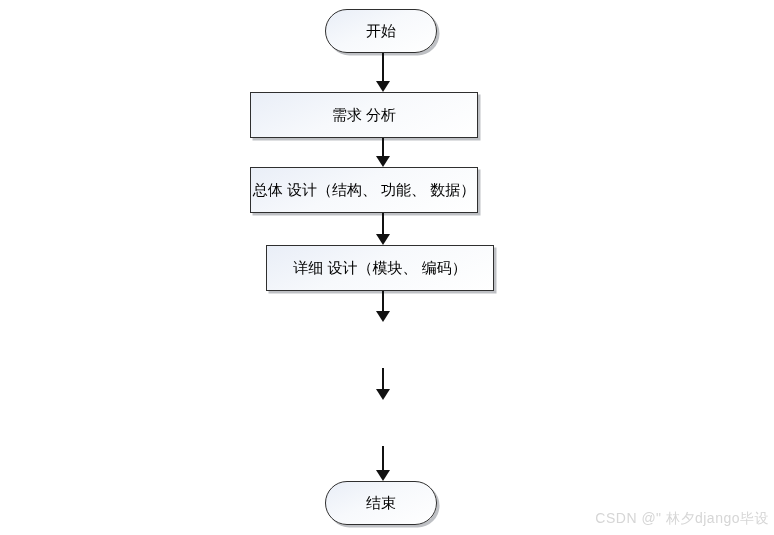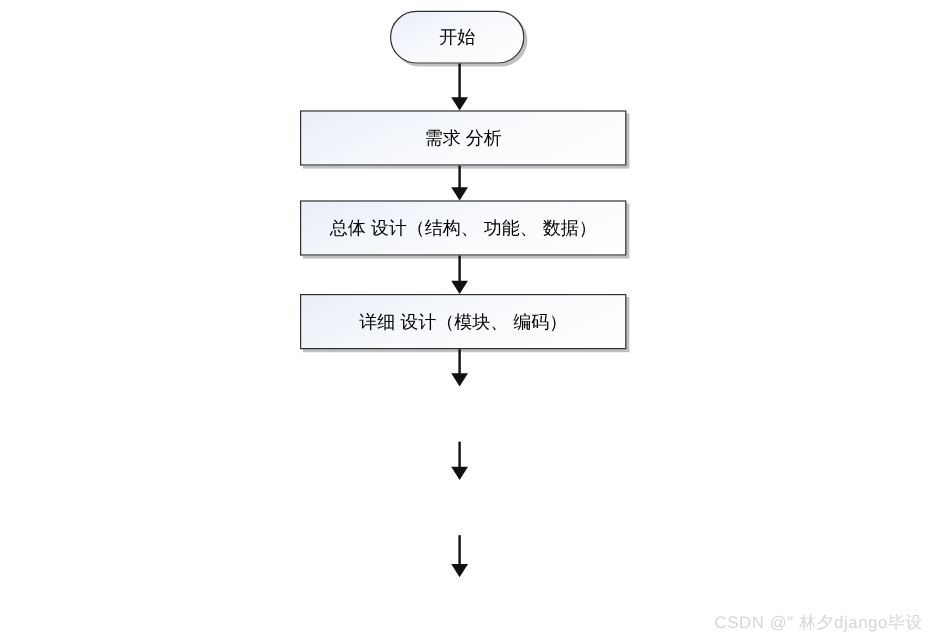--- a/index.html
+++ b/index.html
@@ -31,26 +31,26 @@
   .terminator {
     left: 325px;
     width: 112px;
     height: 44px;
     border-radius: 22px;
   }
   #node-start { top: 9px; text-align: center; }
   #node-end   { top: 481px; }
   .process {
     left: 250px;
-    width: 272px;
+    width: 228px;
     height: 46px;
   }
   #node-requirements    { top: 92px; }
   #node-overall-design  { top: 167px; }
-  #node-detailed-design { top: 245px; }
+  #node-detailed-design { top: 245px; margin-left: 16px; }
   #node-integration     { top: 322px; }
   #node-testing         { top: 400px; }
 
   .connector {
     position: absolute;
     left: 376px;
     width: 14px;
   }
   .connector .line {
     position: absolute;
@@ -133,16 +133,19 @@
     <div class="line"></div>
     <div class="head"></div>
   </div>
 
 
   <div class="connector" id="conn-6">
     <div class="line"></div>
     <div class="head"></div>
   </div>
 
+  <div class="node terminator" id="node-end">
+    <span>结束</span>
+  </div>
 
   <div class="watermark">CSDN @" 林夕django毕设</div>
 
 </div>
 
 </body></html>

